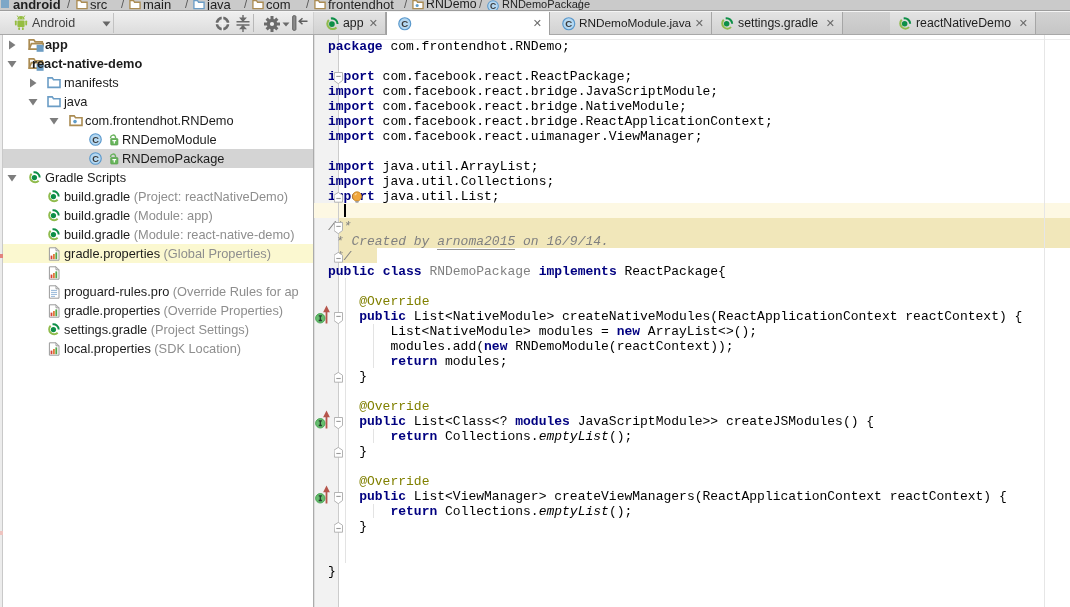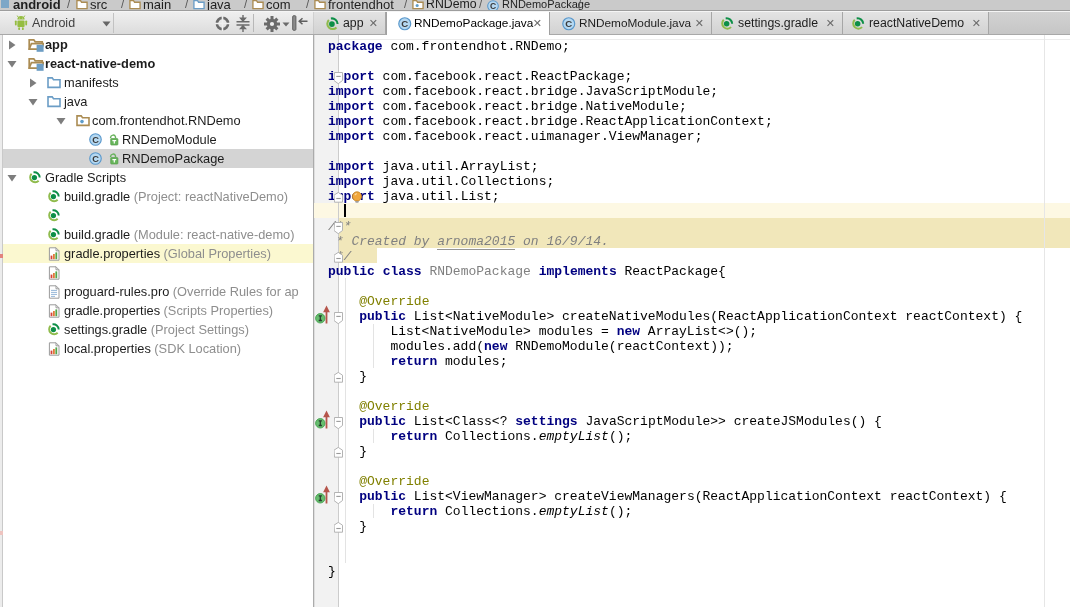--- a/index.html
+++ b/index.html
@@ -127,41 +127,40 @@
 <circle cx="6.9" cy="7.1" r="2.85" fill="#0d8f47"></circle>
     </svg>
     <span class="tlab" style="left:29px;font-size:12.3px">app</span>
     <span class="tx">✕</span>
   </div>
 <div class="tab sel" style="left:386px;width:164px">
     <svg style="position:absolute;left:11px;top:5px" width="13.5" height="13.5" viewBox="0 0 14 14">
 <circle cx="7" cy="7" r="6.2" fill="#b5d8f1" stroke="#5897cb" stroke-width="1.2"></circle>
 <text x="7.1" y="10.6" font-family="Liberation Sans" font-size="10px" font-weight="bold" fill="#383838" text-anchor="middle">C</text>
     </svg>
-    <span class="tlab" style="left:27px;font-size:11.8px">RNDemoPackage.java</span>
     <span class="tx">✕</span>
   </div>
 <div class="tab" style="left:550px;width:162px">
     <svg style="position:absolute;left:12px;top:5px" width="13.5" height="13.5" viewBox="0 0 14 14">
 <circle cx="7" cy="7" r="6.2" fill="#b5d8f1" stroke="#5897cb" stroke-width="1.2"></circle>
 <text x="7.1" y="10.6" font-family="Liberation Sans" font-size="10px" font-weight="bold" fill="#383838" text-anchor="middle">C</text>
     </svg>
     <span class="tlab" style="left:29px;font-size:11.8px">RNDemoModule.java</span>
     <span class="tx">✕</span>
   </div>
 <div class="tab" style="left:712px;width:131px">
     <svg style="position:absolute;left:8px;top:5px" width="13.5" height="13.5" viewBox="0 0 14 14">
 <path d="M3.9 2.9 A5.1 5.1 0 1 0 11.5 10.5" fill="none" stroke="#8fbb4c" stroke-width="2.1"></path>
 <path d="M5.9 1.5 A5.7 5.7 0 0 1 12.6 7.1" fill="none" stroke="#0d8f47" stroke-width="2.1"></path>
 <circle cx="6.9" cy="7.1" r="2.85" fill="#0d8f47"></circle>
     </svg>
     <span class="tlab" style="left:26px;font-size:12.3px">settings.gradle</span>
     <span class="tx">✕</span>
   </div>
-<div class="tab" style="left:843px;width:146px">
+<div class="tab" style="left:890px;width:146px">
     <svg style="position:absolute;left:8px;top:5px" width="13.5" height="13.5" viewBox="0 0 14 14">
 <path d="M3.9 2.9 A5.1 5.1 0 1 0 11.5 10.5" fill="none" stroke="#8fbb4c" stroke-width="2.1"></path>
 <path d="M5.9 1.5 A5.7 5.7 0 0 1 12.6 7.1" fill="none" stroke="#0d8f47" stroke-width="2.1"></path>
 <circle cx="6.9" cy="7.1" r="2.85" fill="#0d8f47"></circle>
     </svg>
     <span class="tlab" style="left:26px;font-size:12.3px">reactNativeDemo</span>
     <span class="tx">✕</span>
   </div>
 
 <div style="position:absolute;left:0;top:34px;width:386px;height:1px;background:#a8a8a8"></div>
@@ -184,21 +183,21 @@
   </div>
 <div style="position:absolute;left:3px;top:54px;width:310px;height:19px;overflow:hidden">
     <svg style="position:absolute;left:4px;top:5.5px" width="10" height="8" viewBox="0 0 10 8">
       <path d="M0.5 1 L9.5 1 L5 7.5 z" fill="#7d7d7d"></path>
     </svg>
     <svg style="position:absolute;left:25px;top:2px" width="16" height="15" viewBox="0 0 16 15">
 <path d="M1.2 12.2 V2.8 h4.6 l1.4 2 h7 v2" fill="#fff" stroke="#ab8c53" stroke-width="1.7"></path>
 <path d="M1.2 12.2 L3.4 6.6 h12.2 l-2 5.6 z" fill="#fff" stroke="#ab8c53" stroke-width="1.7"></path>
 <rect x="8.6" y="7.8" width="7" height="7" fill="#6d9dc4"></rect>
     </svg>
-    <div style="position:absolute;left:42px;top:0;width:110px;height:19px;overflow:hidden">
+    <div style="position:absolute;left:29px;top:0;width:110px;height:19px;overflow:hidden">
       <span style="position:absolute;left:0px;top:0;line-height:19px;font-weight:bold;color:#1c1c1c;white-space:nowrap">react-native-demo</span>
     </div>
   </div>
 <div style="position:absolute;left:3px;top:73px;width:310px;height:19px;overflow:hidden">
     <svg style="position:absolute;left:26px;top:4.5px" width="8" height="10" viewBox="0 0 8 10">
       <path d="M1 0.5 L7.5 5 L1 9.5 z" fill="#7d7d7d"></path>
     </svg>
     <svg style="position:absolute;left:44px;top:3px" width="14" height="13" viewBox="0 0 14 13">
 <path d="M1 11.4 V1.9 h4.2 l1.3 1.9 h6.5 v7.6 z" fill="#fff" stroke="#6b9dc6" stroke-width="1.6"></path>
     </svg>
@@ -206,21 +205,21 @@
   </div>
 <div style="position:absolute;left:3px;top:92px;width:310px;height:19px;overflow:hidden">
     <svg style="position:absolute;left:25px;top:5.5px" width="10" height="8" viewBox="0 0 10 8">
       <path d="M0.5 1 L9.5 1 L5 7.5 z" fill="#7d7d7d"></path>
     </svg>
     <svg style="position:absolute;left:44px;top:3px" width="14" height="13" viewBox="0 0 14 13">
 <path d="M1 11.4 V1.9 h4.2 l1.3 1.9 h6.5 v7.6 z" fill="#fff" stroke="#6b9dc6" stroke-width="1.6"></path>
     </svg>
     <span style="position:absolute;left:61px;top:0;line-height:19px;font-weight:normal;color:#1c1c1c;white-space:nowrap">java</span>
   </div>
-<div style="position:absolute;left:10px;top:111px;width:310px;height:19px;overflow:hidden">
+<div style="position:absolute;left:3px;top:111px;width:310px;height:19px;overflow:hidden">
     <svg style="position:absolute;left:46px;top:5.5px" width="10" height="8" viewBox="0 0 10 8">
       <path d="M0.5 1 L9.5 1 L5 7.5 z" fill="#7d7d7d"></path>
     </svg>
     <svg style="position:absolute;left:66px;top:3px" width="14" height="13" viewBox="0 0 14 13">
 <path d="M1 11.4 V1.9 h4.2 l1.3 1.9 h6.5 v7.6 z" fill="#fff" stroke="#ab8c53" stroke-width="1.6"></path>
 <circle cx="6" cy="7.6" r="1.8" fill="#5e9cc9"></circle>
     </svg>
     <span style="position:absolute;left:82px;top:0;line-height:19px;font-weight:normal;color:#1c1c1c;white-space:nowrap">com.frontendhot.RNDemo</span>
   </div>
 <div style="position:absolute;left:3px;top:130px;width:310px;height:19px;overflow:hidden">
@@ -265,20 +264,21 @@
 <circle cx="6.9" cy="7.1" r="2.85" fill="#0d8f47"></circle>
     </svg>
     <span style="position:absolute;left:61px;top:0;line-height:19px;color:#1c1c1c;white-space:nowrap">build.gradle<span style="color:#8e8e8e"> (Project: reactNativeDemo)</span></span>
   </div>
 <div style="position:absolute;left:3px;top:206px;width:310px;height:19px;overflow:hidden">
     <svg style="position:absolute;left:44px;top:3px" width="13" height="13" viewBox="0 0 14 14">
 <path d="M3.9 2.9 A5.1 5.1 0 1 0 11.5 10.5" fill="none" stroke="#8fbb4c" stroke-width="2.1"></path>
 <path d="M5.9 1.5 A5.7 5.7 0 0 1 12.6 7.1" fill="none" stroke="#0d8f47" stroke-width="2.1"></path>
 <circle cx="6.9" cy="7.1" r="2.85" fill="#0d8f47"></circle>
     </svg>
+    <span style="position:absolute;left:61px;top:0;line-height:19px;color:#1c1c1c;white-space:nowrap">build.gradle<span style="color:#8e8e8e"> (Module: app)</span></span>
   </div>
 <div style="position:absolute;left:3px;top:225px;width:310px;height:19px;overflow:hidden">
     <svg style="position:absolute;left:44px;top:3px" width="13" height="13" viewBox="0 0 14 14">
 <path d="M3.9 2.9 A5.1 5.1 0 1 0 11.5 10.5" fill="none" stroke="#8fbb4c" stroke-width="2.1"></path>
 <path d="M5.9 1.5 A5.7 5.7 0 0 1 12.6 7.1" fill="none" stroke="#0d8f47" stroke-width="2.1"></path>
 <circle cx="6.9" cy="7.1" r="2.85" fill="#0d8f47"></circle>
     </svg>
     <span style="position:absolute;left:61px;top:0;line-height:19px;color:#1c1c1c;white-space:nowrap">build.gradle<span style="color:#8e8e8e"> (Module: react-native-demo)</span></span>
   </div>
 <div style="position:absolute;left:3px;top:244px;width:310px;height:19px;background:#fbf8d0;overflow:hidden">
@@ -309,21 +309,21 @@
     <span style="position:absolute;left:61px;top:0;line-height:19px;color:#1c1c1c;white-space:nowrap">proguard-rules.pro<span style="color:#8e8e8e"> (Override Rules for ap</span></span>
   </div>
 <div style="position:absolute;left:3px;top:301px;width:310px;height:19px;overflow:hidden">
     <svg style="position:absolute;left:45px;top:3px" width="12" height="14" viewBox="0 0 12 14">
 <path d="M1.4 0.8 h6.6 l3 3 V13.2 h-9.6 z" fill="#fff" stroke="#9b9b9b" stroke-width="1"></path>
 <path d="M8 0.8 v3 h3" fill="none" stroke="#9b9b9b" stroke-width="1"></path>
 <rect x="2.6" y="8.6" width="1.8" height="3.6" fill="#d4413b"></rect>
 <rect x="5" y="7" width="1.8" height="5.2" fill="#e07b39"></rect>
 <rect x="7.4" y="5.4" width="1.8" height="6.8" fill="#53a64a"></rect>
     </svg>
-    <span style="position:absolute;left:61px;top:0;line-height:19px;color:#1c1c1c;white-space:nowrap">gradle.properties<span style="color:#8e8e8e"> (Scripts Properties)</span></span>
+    <span style="position:absolute;left:61px;top:0;line-height:19px;color:#1c1c1c;white-space:nowrap">gradle.properties<span style="color:#8e8e8e"> (Override Properties)</span></span>
   </div>
 <div style="position:absolute;left:3px;top:320px;width:310px;height:19px;overflow:hidden">
     <svg style="position:absolute;left:44px;top:3px" width="13" height="13" viewBox="0 0 14 14">
 <path d="M3.9 2.9 A5.1 5.1 0 1 0 11.5 10.5" fill="none" stroke="#8fbb4c" stroke-width="2.1"></path>
 <path d="M5.9 1.5 A5.7 5.7 0 0 1 12.6 7.1" fill="none" stroke="#0d8f47" stroke-width="2.1"></path>
 <circle cx="6.9" cy="7.1" r="2.85" fill="#0d8f47"></circle>
     </svg>
     <span style="position:absolute;left:61px;top:0;line-height:19px;color:#1c1c1c;white-space:nowrap">settings.gradle<span style="color:#8e8e8e"> (Project Settings)</span></span>
   </div>
 <div style="position:absolute;left:3px;top:339px;width:310px;height:19px;overflow:hidden">
@@ -371,21 +371,21 @@
 <div class="cl" style="top:234px"><span class="c"> * Created by <span class="u">arnoma2015</span> on 16/9/14.</span></div>
 <div class="cl" style="top:249px"><span class="c"> */</span></div>
 <div class="cl" style="top:264px"><b class="k">public</b> <b class="k">class</b> <span class="g">RNDemoPackage</span> <b class="k">implements</b> ReactPackage{</div>
 <div class="cl" style="top:294px">    <span class="a">@Override</span></div>
 <div class="cl" style="top:309px">    <b class="k">public</b> List&lt;NativeModule&gt; createNativeModules(ReactApplicationContext reactContext) {</div>
 <div class="cl" style="top:324px">        List&lt;NativeModule&gt; modules = <b class="k">new</b> ArrayList&lt;&gt;();</div>
 <div class="cl" style="top:339px">        modules.add(<b class="k">new</b> RNDemoModule(reactContext));</div>
 <div class="cl" style="top:354px">        <b class="k">return</b> modules;</div>
 <div class="cl" style="top:369px">    }</div>
 <div class="cl" style="top:399px">    <span class="a">@Override</span></div>
-<div class="cl" style="top:414px">    <b class="k">public</b> List&lt;Class&lt;? <b class="k">settings</b> JavaScriptModule&gt;&gt; createJSModules() {</div>
+<div class="cl" style="top:414px">    <b class="k">public</b> List&lt;Class&lt;? <b class="k">modules</b> JavaScriptModule&gt;&gt; createJSModules() {</div>
 <div class="cl" style="top:429px">        <b class="k">return</b> Collections.<i>emptyList</i>();</div>
 <div class="cl" style="top:444px">    }</div>
 <div class="cl" style="top:474px">    <span class="a">@Override</span></div>
 <div class="cl" style="top:489px">    <b class="k">public</b> List&lt;ViewManager&gt; createViewManagers(ReactApplicationContext reactContext) {</div>
 <div class="cl" style="top:504px">        <b class="k">return</b> Collections.<i>emptyList</i>();</div>
 <div class="cl" style="top:519px">    }</div>
 <div class="cl" style="top:564px">}</div>
 
 <div style="position:absolute;left:344px;top:204px;width:2px;height:13px;background:#000"></div>
 

